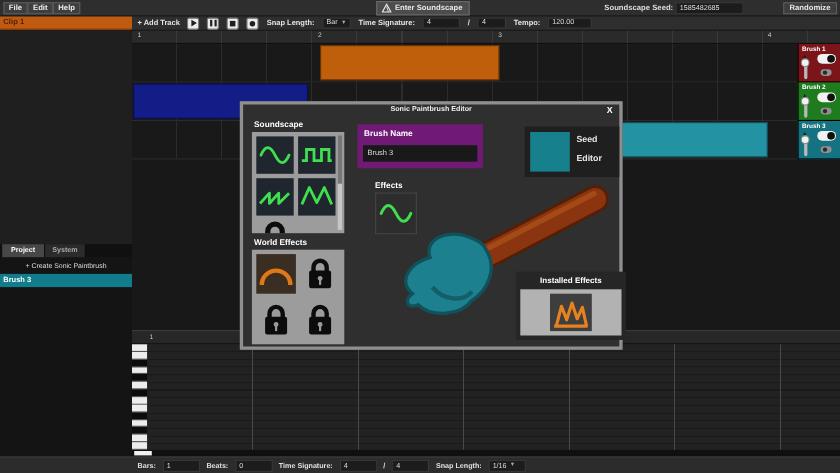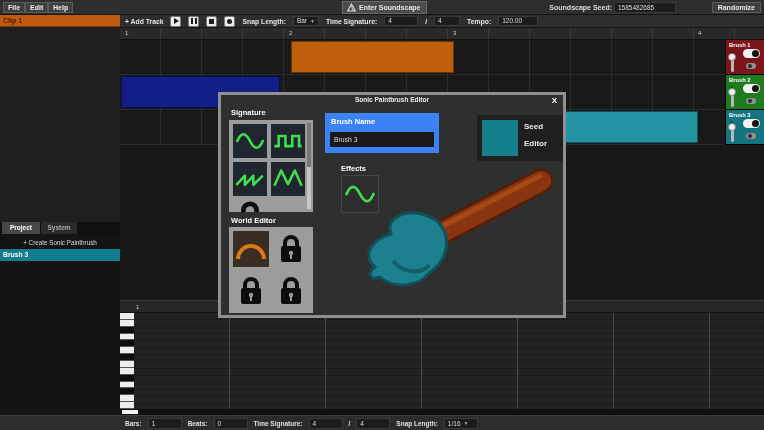--- a/index.html
+++ b/index.html
@@ -99,21 +99,21 @@
   .m-close { position:absolute; right:6px; top:1px; font-size:8px; font-weight:bold; color:#fff; cursor:default; }
   .m-sec-label { position:absolute; font-size:7.5px; font-weight:bold; color:#fff; }
   .tc-panel { position:absolute; left:8px; top:25px; width:84px; height:92px; background:#9c9c9c; overflow:hidden; }
   .tc-btn { position:absolute; width:34px; height:34px; background:#20262e; }
   .tc-btn svg { width:100%; height:100%; }
   .tc-scroll { position:absolute; right:2px; top:3px; width:4px; height:86px; background:#c6c6c6; }
   .tc-scroll i { position:absolute; left:0; top:0; width:4px; height:44px; background:#777; display:block; }
   .we-panel { position:absolute; left:8px; top:132px; width:84px; height:86px; background:#9c9c9c; }
   .we-btn { position:absolute; width:36px; height:36px; }
   .we-arc { background:#3a2d22; }
-  .name-box { position:absolute; left:104px; top:18px; width:114px; height:40px; background:#3b82f6; }
+  .name-box { position:absolute; left:104px; top:18px; width:114px; height:40px; background:#701a75; }
   .name-box .nb-label { position:absolute; left:6px; top:4px; font-size:7.5px; font-weight:bold; color:#fff; }
   .name-input { position:absolute; left:5px; top:19px; width:104px; height:15px; background:#191919;
                 font-size:6.8px; color:#ddd; line-height:15px; padding-left:4px; }
   .color-box { position:absolute; left:256px; top:20px; width:86px; height:46px; background:#1f1f1f; }
   .color-swatch { position:absolute; left:5px; top:5px; width:36px; height:36px; }
   .color-box .cl1 { position:absolute; left:47px; top:7px; font-size:8px; font-weight:bold; }
   .color-box .cl2 { position:absolute; left:47px; top:24px; font-size:8px; font-weight:bold; }
   .tonecore-btn { position:absolute; left:120px; top:80px; width:38px; height:38px; background:#2d2d2d; border:1px solid #454545; z-index:3; }
   .brush-svg { position:absolute; left:112px; top:64px; width:232px; height:152px; z-index:2; pointer-events:none; }
   .inst-box { position:absolute; left:248px; top:152px; width:100px; height:62px; background:#262626; z-index:3; }
@@ -281,21 +281,21 @@
     <span class="sb-field">
       <span>1/16</span>
       <span class="chev">▼</span>
     </span>
   </div>
 
   <div class="modal">
     <div class="m-title">Sonic Paintbrush Editor</div>
     <div class="m-close">X</div>
 
-    <div class="m-sec-label" style="left:10px; top:13px;">Signature</div>
+    <div class="m-sec-label" style="left:10px; top:13px;">Soundscape</div>
     <div class="tc-panel">
       <div class="tc-btn" style="left:4px; top:4px;">
         <svg viewBox="0 0 40 40">
           <path d="M5 20 Q12 4 20 20 T35 20" fill="none" stroke="#3fdf4f" stroke-width="3" stroke-linecap="round"></path>
         </svg>
       </div>
       <div class="tc-btn" style="left:42px; top:4px;">
         <svg viewBox="0 0 40 40">
           <path d="M4 26 H9 V14 H17 V26 H25 V14 H33 V26 H36" fill="none" stroke="#3fdf4f" stroke-width="3"></path>
         </svg>
@@ -313,21 +313,21 @@
       <div class="we-btn" style="left:4px; top:80px; width:34px;">
         <svg viewBox="0 0 36 36">
           <path d="M11 14 V11 a7 7 0 0 1 14 0 V14" fill="none" stroke="#0c0c0c" stroke-width="5"></path>
         </svg>
       </div>
       <div class="tc-scroll">
           <i></i>
         </div>
     </div>
 
-    <div class="m-sec-label" style="left:10px; top:121px;">World Editor</div>
+    <div class="m-sec-label" style="left:10px; top:121px;">World Effects</div>
     <div class="we-panel">
       <div class="we-btn we-arc" style="left:4px; top:4px;">
         <svg viewBox="0 0 36 36">
           <path d="M5 28 A13 13 0 0 1 31 28" fill="none" stroke="#e07818" stroke-width="4"></path>
         </svg>
       </div>
       <div class="we-btn" style="left:44px; top:4px;">
         <svg viewBox="0 0 36 36">
           <path d="M12 16 V12 a6 6 0 0 1 12 0 V16" fill="none" stroke="#0c0c0c" stroke-width="4"></path>
           <rect x="8" y="15" width="20" height="16" rx="2" fill="#0c0c0c"></rect>
@@ -373,15 +373,26 @@
 
     <svg class="brush-svg" viewBox="0 0 232 152">
       <line x1="208" y1="22" x2="104" y2="76" stroke="#541f06" stroke-width="25" stroke-linecap="round"></line>
       <line x1="208" y1="22" x2="104" y2="76" stroke="#8a3410" stroke-width="20" stroke-linecap="round"></line>
       <line x1="207" y1="17" x2="112" y2="66" stroke="#a34a16" stroke-width="5" stroke-linecap="round"></line>
       <line x1="104" y1="76" x2="88" y2="85" stroke="#3c3c3c" stroke-width="27" stroke-linecap="butt"></line>
       <path d="M97 58 C74 48 52 58 58 75 C40 80 28 96 42 108 C34 114 37 122 47 118 C60 130 86 128 96 114 C112 104 118 84 110 70 C106 62 102 60 97 58 Z" fill="#1d808e" stroke="#10525c" stroke-width="3"></path>
       <path d="M60 102 C70 114 88 116 96 106" fill="none" stroke="#135e68" stroke-width="4"></path>
     </svg>
 
+    <div class="inst-box">
+      <div class="il">Installed Effects</div>
+      <div class="inst-panel">
+        <div class="inst-btn">
+          <svg viewBox="0 0 40 36">
+            <path d="M6 31 L11 12 L16 25 L21 9 L26 24 L31 13 L35 31" fill="none" stroke="#e8821e" stroke-width="3" stroke-linejoin="round"></path>
+            <path d="M4 31 H36" stroke="#e8821e" stroke-width="3"></path>
+          </svg>
+        </div>
+      </div>
+    </div>
   </div>
 
 </div>
 
 </body></html>

